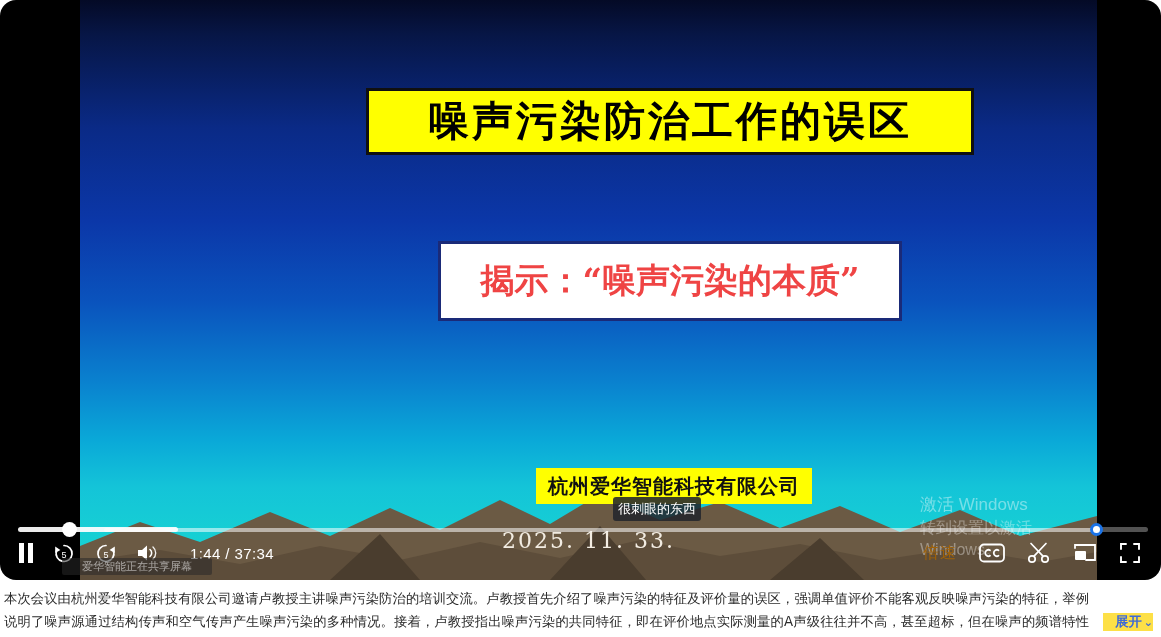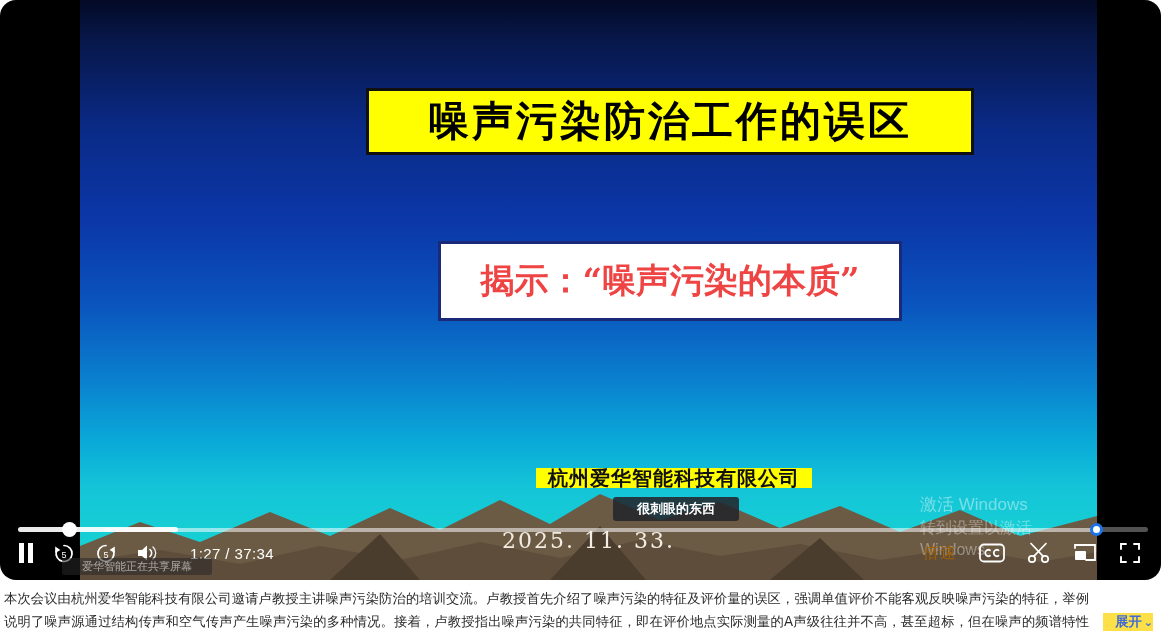--- a/index.html
+++ b/index.html
@@ -82,21 +82,21 @@
     font-size: 34px;
     font-weight: 700;
     color: #ef4444;
     white-space: nowrap;
   }
 
   
   #company-band {
     position: absolute;
     left: 456px; top: 468px;
-    width: 276px; height: 20px;
+    width: 276px; height: 36px;
     background: #ffff00;
     display: flex;
     align-items: center;
     justify-content: center;
   }
   #company-band .t {
     font-family: "DejaVu Serif", serif;
     font-size: 20px;
     font-weight: 700;
     color: #111111;
@@ -124,25 +124,25 @@
     text-align: left;
     line-height: 1.35;
   }
   #win-watermark .w1 { font-size: 17px; }
   #win-watermark .w2 { font-size: 16px; opacity: .85; }
 
   
   #share-tip {
     position: absolute;
     left: 533px; top: 497px;
-    padding: 3px 24px;
+    padding: 3px 5px;
     background: rgba(35,38,44,0.88);
     color: #ffffff;
     font-size: 13px;
-    font-weight: 700;
+    font-weight: 400;
     border-radius: 3px;
     white-space: nowrap;
   }
 
   
   #control-bar {
     position: absolute;
     left: 0; bottom: 0;
     width: 1161px; height: 58px;
   }
@@ -351,21 +351,21 @@
       </div>
 
       <div class="ctl">
         <svg width="24" height="20" viewBox="0 0 24 20" aria-hidden="true">
           <polygon points="2,7 6,7 11,2.5 11,17.5 6,13 2,13" fill="#fff"></polygon>
           <path d="M14 6.5 A4.5 4.5 0 0 1 14 13.5" fill="none" stroke="#fff" stroke-width="1.6" stroke-linecap="round"></path>
           <path d="M17 4 A8 8 0 0 1 17 16" fill="none" stroke="#fff" stroke-width="1.4" stroke-linecap="round" opacity="0.9"></path>
         </svg>
       </div>
 
-      <div id="time-display">1:27 / 37:34</div>
+      <div id="time-display">1:44 / 37:34</div>
     </div>
 
     <div id="share-watermark">爱华智能正在共享屏幕</div>
 
     <div id="btn-row-right">
 
       <div id="speed-btn" class="ctl">倍速</div>
 
       <div class="ctl">
         <svg width="26" height="20" viewBox="0 0 26 20" aria-hidden="true">

